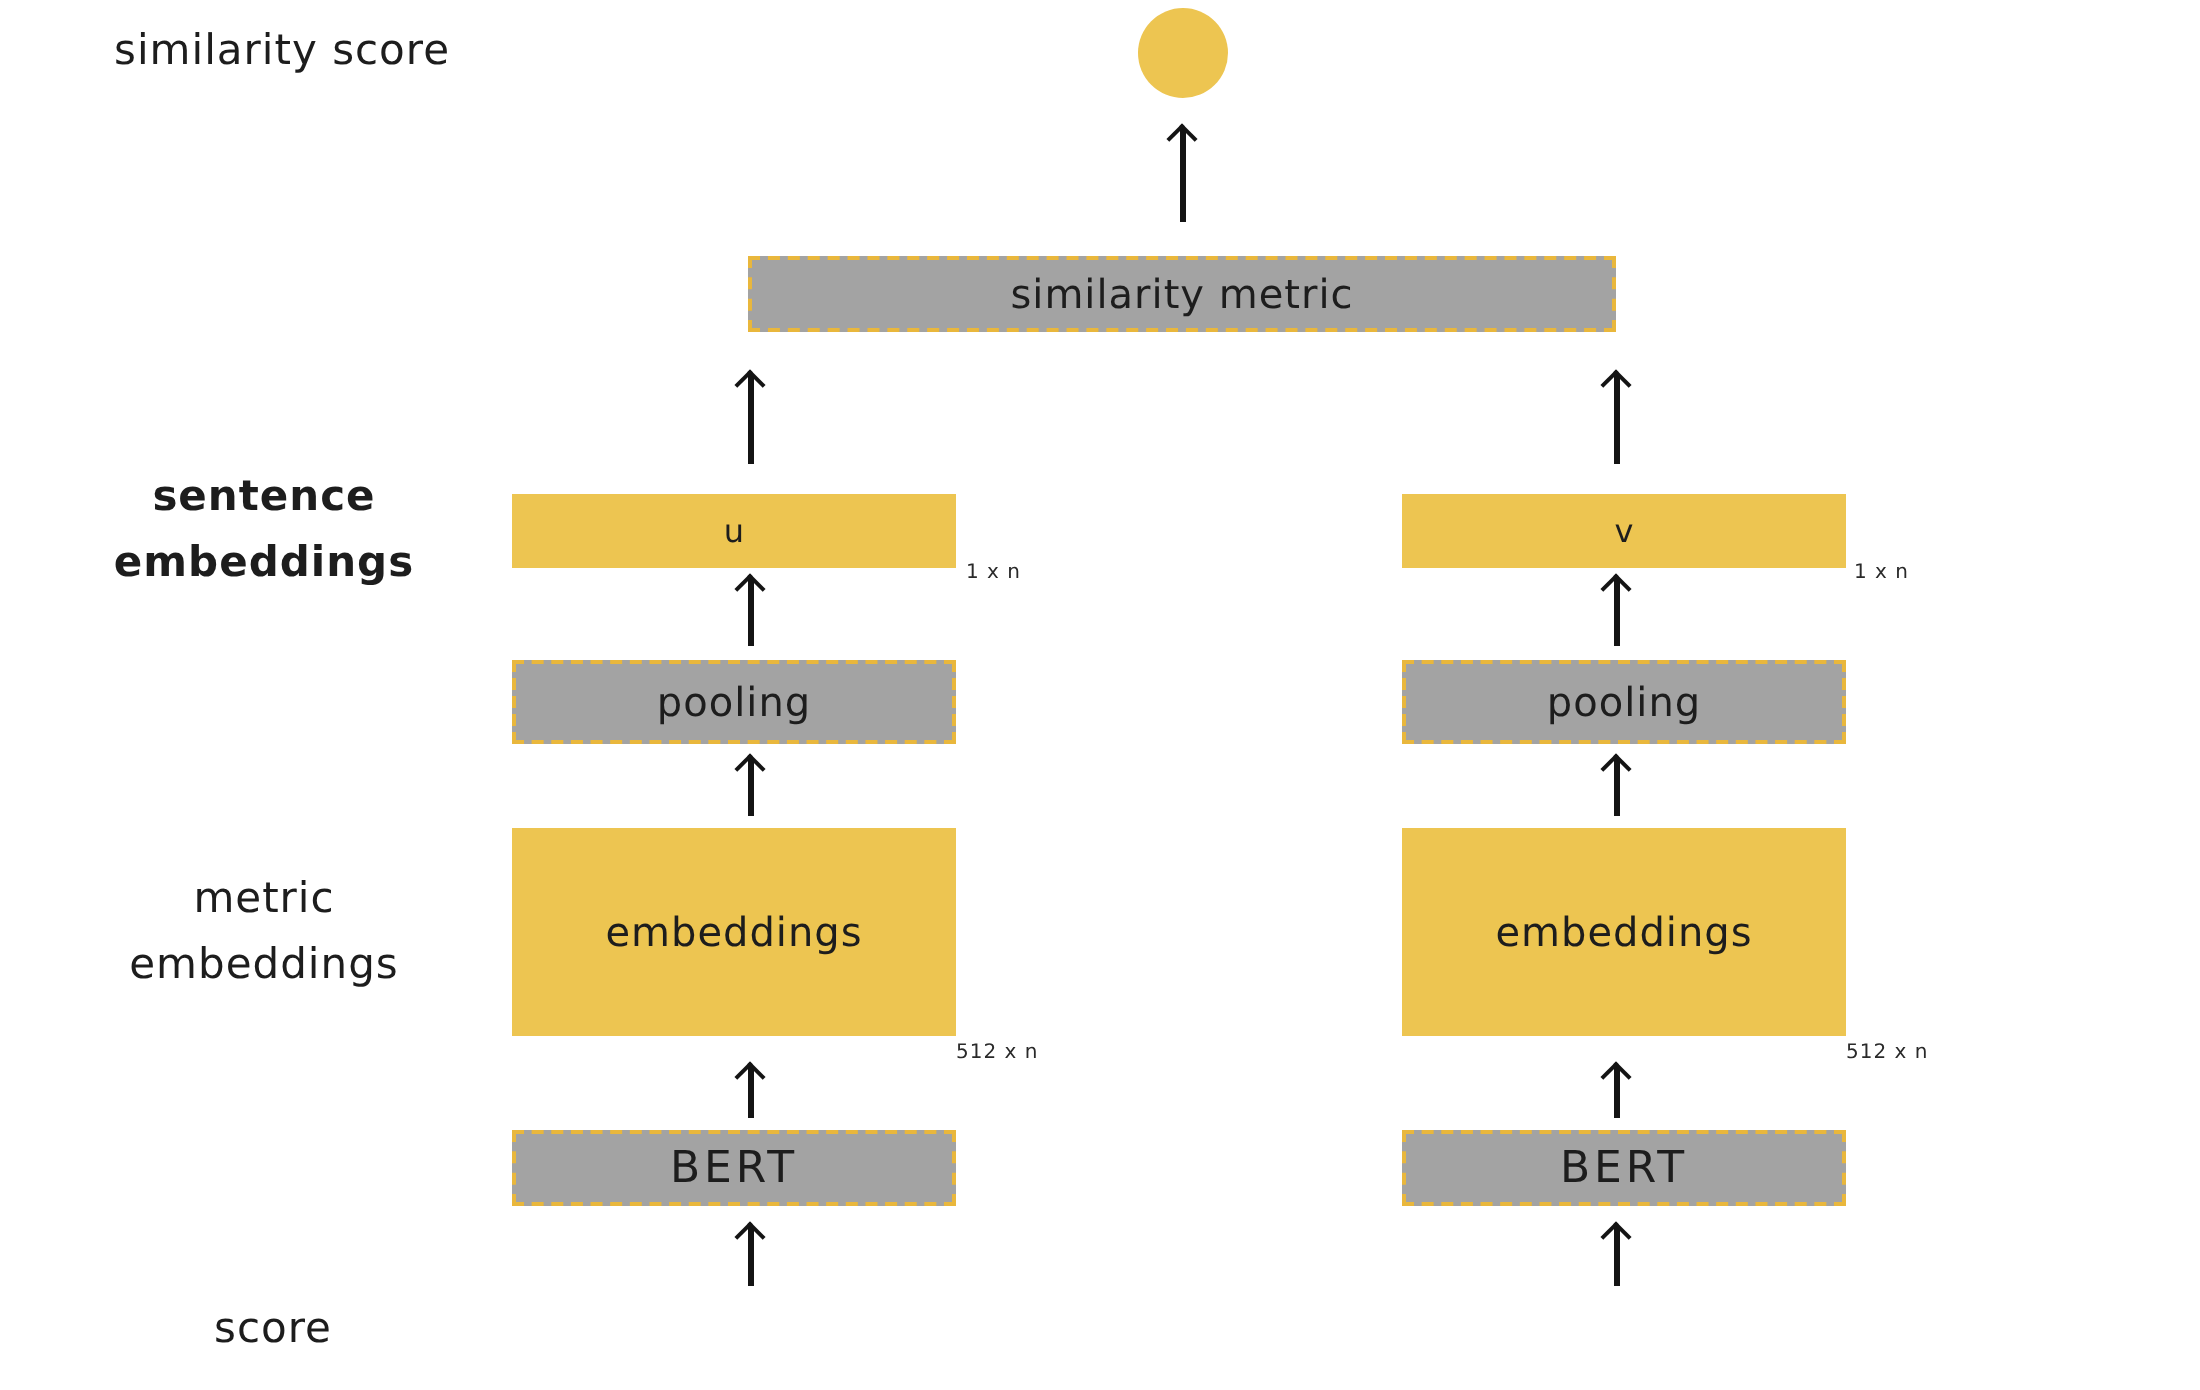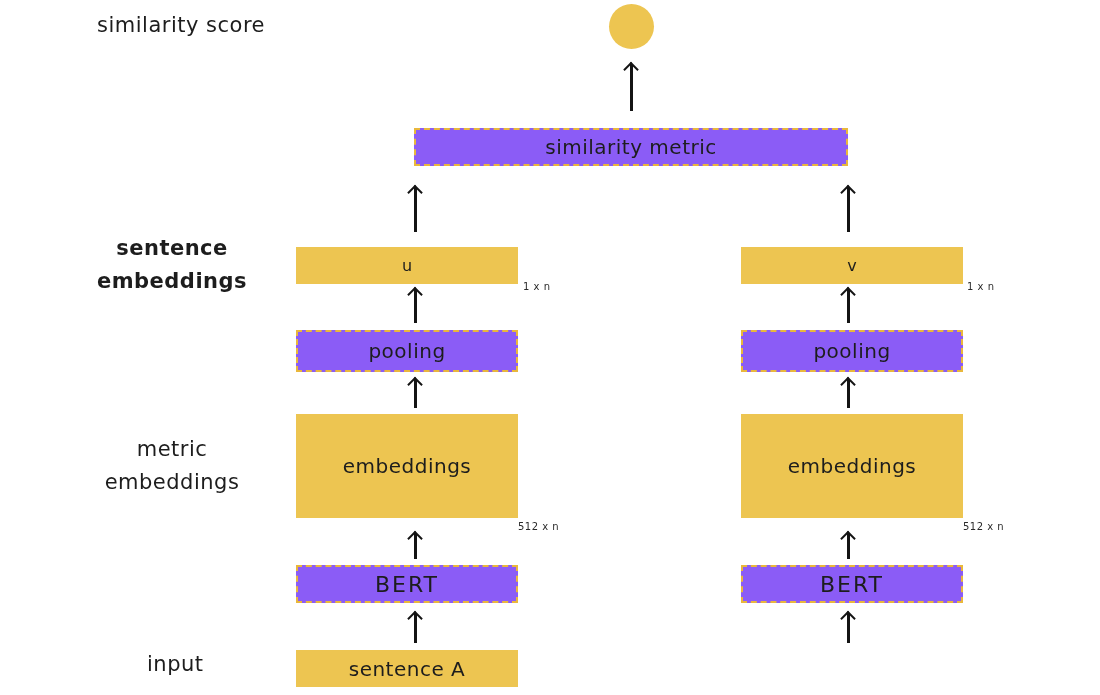--- a/index.html
+++ b/index.html
@@ -4,30 +4,30 @@
 <style>
   html,body{margin:0;padding:0;background:#fff;}
   #canvas{
     position:relative;
     width:1100px;height:695px;
     background:#ffffff;
     font-family:"DejaVu Sans", "Liberation Sans", sans-serif;
     color:var(--text-dark,#1d1d1d);
     overflow:hidden;
   }
-  .abs{position:absolute;margin-left:40px;}
+  .abs{position:absolute;}
   
   .box-fill{
     background:var(--accent-fill,#edc551);
     display:flex;align-items:center;justify-content:center;
     box-sizing:border-box;
   }
   
   .box-dash{
-    background:#8b5cf6;
+    background:#a3a3a3;
     border:2px dashed var(--dash-border,#e9b73c);
     display:flex;align-items:center;justify-content:center;
     box-sizing:border-box;
   }
   .node-text{font-size:20px;letter-spacing:0.5px;}
   .vector-text{font-size:16px;}
   .bert-text{font-size:22px;letter-spacing:2px;}
   .dim-label{font-size:10px;color:#2a2a2a;letter-spacing:0.5px;}
   .side-label{font-size:21px;letter-spacing:0.5px;}
   .side-label-2line{text-align:center;line-height:33px;width:190px;}
@@ -58,21 +58,21 @@
   <div class="abs side-label side-label-2line" style="left:37px;top:232px;font-weight:bold;">
     <div>sentence</div>
     <div>embeddings</div>
   </div>
 
   <div class="abs side-label side-label-2line" style="left:37px;top:433px;">
     <div>metric</div>
     <div>embeddings</div>
   </div>
 
-  <div class="abs side-label" style="left:107px;top:652px;">input</div>
+  <div class="abs side-label" style="left:107px;top:652px;">score</div>
 
   <div class="abs circle" style="left:569px;top:4px;"></div>
 
   <div class="abs arrow" style="left:590px;top:64px;height:47px;"></div>
 
   <div class="abs box-dash" style="left:374px;top:128px;width:434px;height:38px;">
     <span class="node-text">similarity metric</span>
   </div>
 
   <div class="abs arrow" style="left:374px;top:187px;height:45px;"></div>
@@ -115,17 +115,14 @@
   <div class="abs box-dash" style="left:256px;top:565px;width:222px;height:38px;">
     <span class="bert-text">BERT</span>
   </div>
   <div class="abs box-dash" style="left:701px;top:565px;width:222px;height:38px;">
     <span class="bert-text">BERT</span>
   </div>
 
   <div class="abs arrow" style="left:374px;top:613px;height:30px;"></div>
   <div class="abs arrow" style="left:807px;top:613px;height:30px;"></div>
 
-  <div class="abs box-fill" style="left:256px;top:650px;width:222px;height:37px;">
-    <span class="node-text">sentence A</span>
-  </div>
 
 </div>
 
 </body></html>

